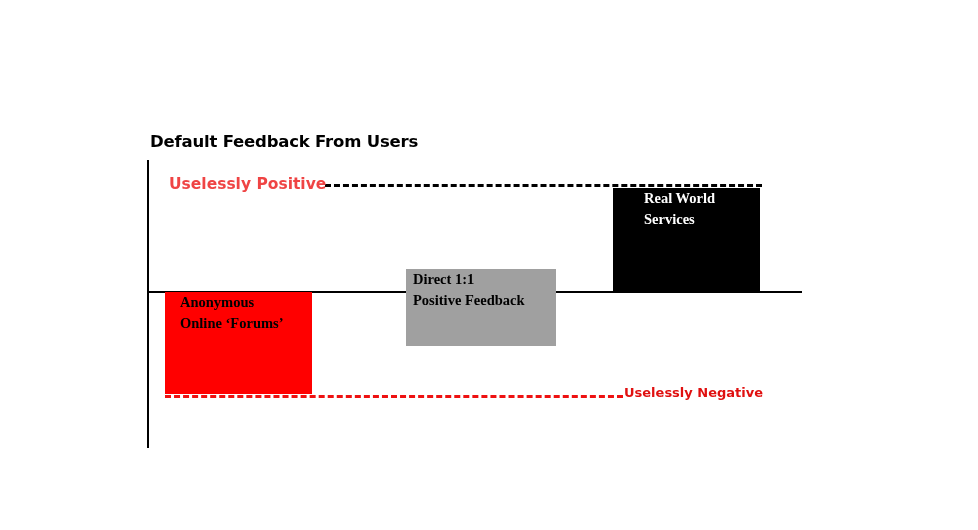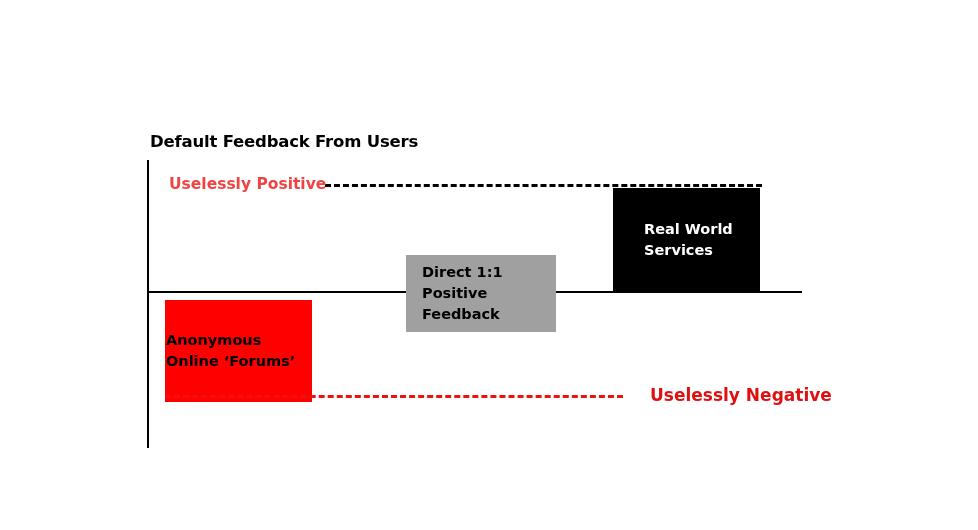--- a/index.html
+++ b/index.html
@@ -75,61 +75,62 @@
     position: absolute;
     left: 169px;
     top: 175px;
     font-size: 15.5px;
     font-weight: bold;
     color: #ef4444;
     white-space: nowrap;
   }
   .label-negative {
     position: absolute;
-    left: 650px;
+    left: 624px;
     top: 385px;
-    font-size: 17px;
+    font-size: 13px;
     font-weight: bold;
     color: #e01010;
     white-space: nowrap;
   }
 
   
   .block {
     position: absolute;
     box-sizing: border-box;
     display: flex;
     flex-direction: column;
-    justify-content: center;
+    justify-content: flex-start;
+    font-family: Liberation Serif, serif;
   }
   .block-label {
     font-size: 14.5px;
     font-weight: bold;
     line-height: 1.45;
     white-space: pre-line;
   }
 
   .block-forums {
     left: 165px;
-    top: 300px;
+    top: 292px;
     width: 147px;
     height: 102px;
     background: #ff0000;
-    padding-left: 1px;
+    padding-left: 15px;
     z-index: 3;
   }
   .block-forums .block-label { color: #000000; }
 
   .block-direct {
     left: 406px;
-    top: 255px;
+    top: 269px;
     width: 150px;
     height: 77px;
     background: #a0a0a0;
-    padding-left: 16px;
+    padding-left: 7px;
     z-index: 3;
   }
   .block-direct .block-label { color: #000000; }
 
   .block-realworld {
     left: 613px;
     top: 188px;
     width: 147px;
     height: 104px;
     background: #000000;

